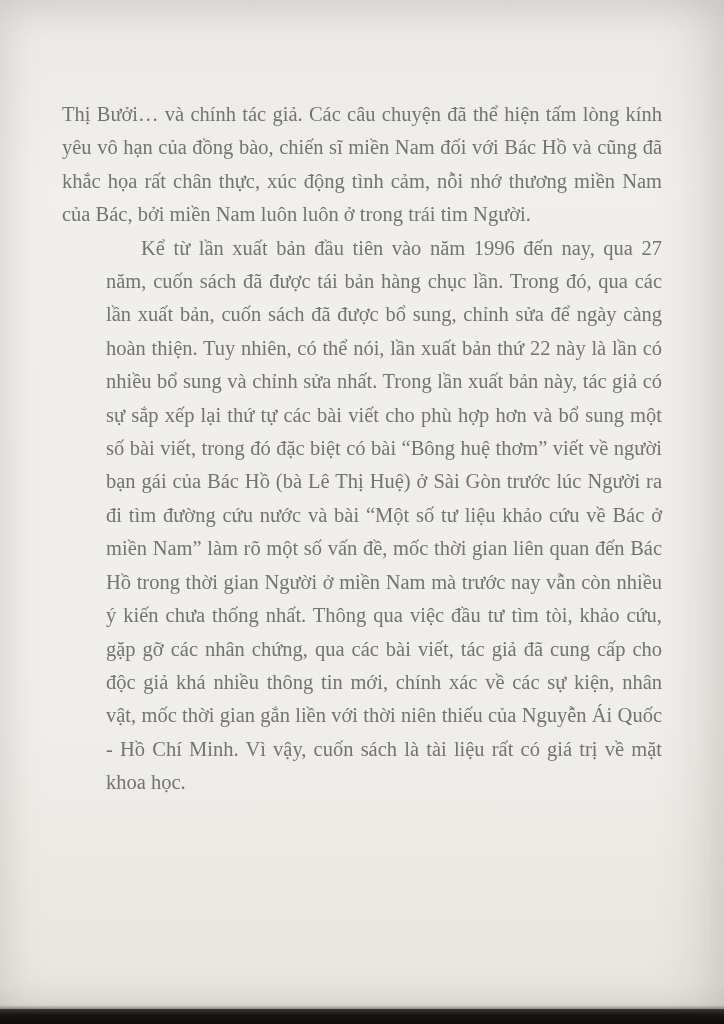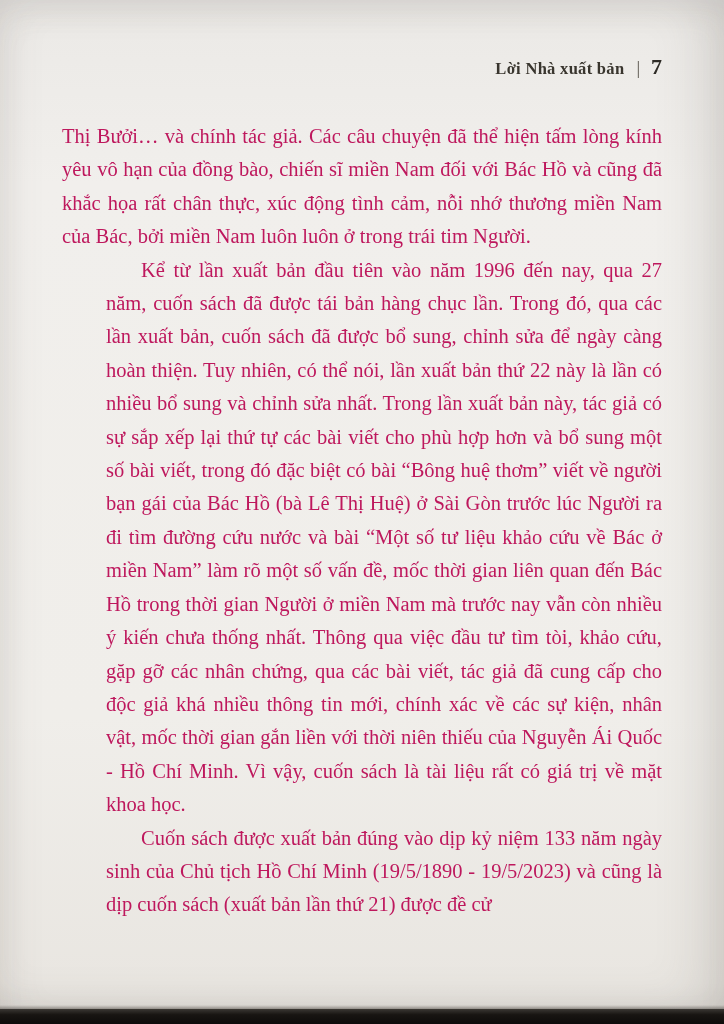--- a/index.html
+++ b/index.html
@@ -48,27 +48,27 @@
     color: #555048;
     margin: 0 11px 0 12px;
   }
   .page-number {
     font-size: 22px;
     font-weight: bold;
     color: #2e2b26;
   }
   .page-body {
     position: absolute;
-    top: 120px;
+    top: 98px;
     left: 62px;
     width: 600px;
     text-align: justify;
     font-size: 20.5px;
     line-height: 33.4px;
-    color: #be185d;
+    color: #737373;
   }
   .para {
     margin: 0;
     text-indent: 0;
   }
   .para.indent {
     text-indent: 35px;
     margin-left: 44px;
   }
   .scan-edge-bottom {
@@ -87,28 +87,22 @@
     right: 0;
     height: 4px;
     background: linear-gradient(180deg, rgba(60,55,50,0) 0%, rgba(60,55,50,0.45) 100%);
   }
 </style>
 </head>
 <body>
 
 <div class="page">
 
-  <header class="page-header">
-    <span class="header-title">Lời Nhà xuất bản</span>
-    <span class="header-sep">|</span>
-    <span class="page-number">7</span>
-  </header>
 
   <main class="page-body">
     <p class="para">Thị Bưởi… và chính tác giả. Các câu chuyện đã thể hiện tấm lòng kính yêu vô hạn của đồng bào, chiến sĩ miền Nam đối với Bác Hồ và cũng đã khắc họa rất chân thực, xúc động tình cảm, nỗi nhớ thương miền Nam của Bác, bởi miền Nam luôn luôn ở trong trái tim Người.</p>
     <p class="para indent">Kể từ lần xuất bản đầu tiên vào năm 1996 đến nay, qua 27 năm, cuốn sách đã được tái bản hàng chục lần. Trong đó, qua các lần xuất bản, cuốn sách đã được bổ sung, chỉnh sửa để ngày càng hoàn thiện. Tuy nhiên, có thể nói, lần xuất bản thứ 22 này là lần có nhiều bổ sung và chỉnh sửa nhất. Trong lần xuất bản này, tác giả có sự sắp xếp lại thứ tự các bài viết cho phù hợp hơn và bổ sung một số bài viết, trong đó đặc biệt có bài “Bông huệ thơm” viết về người bạn gái của Bác Hồ (bà Lê Thị Huệ) ở Sài Gòn trước lúc Người ra đi tìm đường cứu nước và bài “Một số tư liệu khảo cứu về Bác ở miền Nam” làm rõ một số vấn đề, mốc thời gian liên quan đến Bác Hồ trong thời gian Người ở miền Nam mà trước nay vẫn còn nhiều ý kiến chưa thống nhất. Thông qua việc đầu tư tìm tòi, khảo cứu, gặp gỡ các nhân chứng, qua các bài viết, tác giả đã cung cấp cho độc giả khá nhiều thông tin mới, chính xác về các sự kiện, nhân vật, mốc thời gian gắn liền với thời niên thiếu của Nguyễn Ái Quốc - Hồ Chí Minh. Vì vậy, cuốn sách là tài liệu rất có giá trị về mặt khoa học.</p>
-    <p class="para indent">Cuốn sách được xuất bản đúng vào dịp kỷ niệm 133 năm ngày sinh của Chủ tịch Hồ Chí Minh (19/5/1890 - 19/5/2023) và cũng là dịp cuốn sách (xuất bản lần thứ 21) được đề cử</p>
   </main>
 
   <div class="vignette"></div>
   <div class="scan-edge-bottom"></div>
 
 </div>
 
 </body></html>

